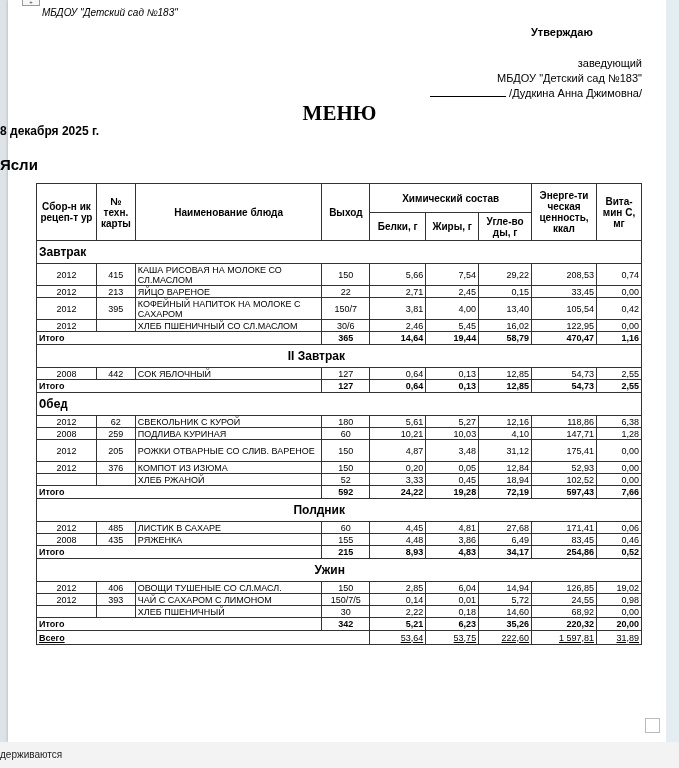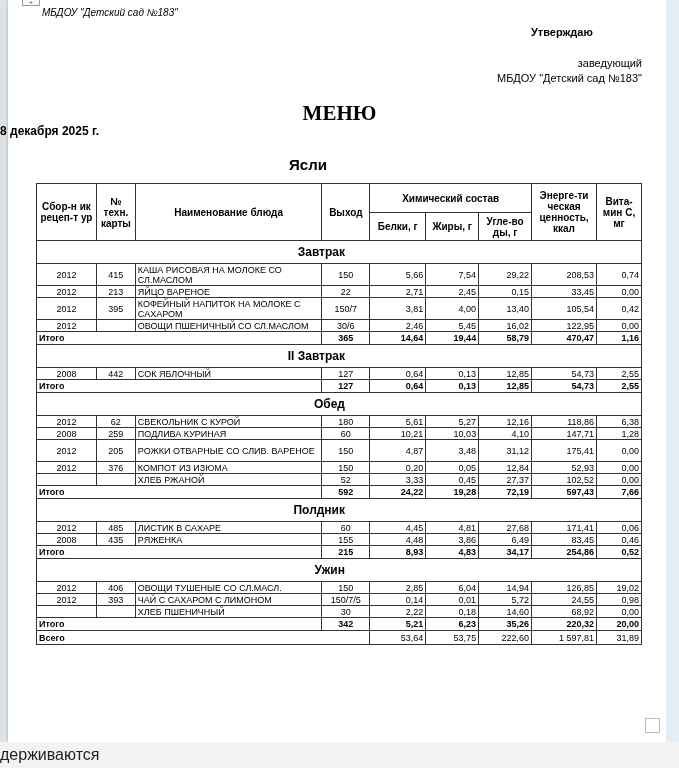--- a/index.html
+++ b/index.html
@@ -9,46 +9,47 @@
   .page { position:absolute; left:8px; top:0; width:658px; height:742px; background:#fff; box-shadow:0 0 3px rgba(0,0,0,0.25); }
   .right-strip { position:absolute; right:0; top:0; width:13px; height:742px; background:#e4eef2; }
   .expand-box { position:absolute; left:22px; top:0; width:16px; height:5px; border:1px solid #999; border-top:none; background:#f7f7f7; font-size:6px; line-height:4px; text-align:center; color:#333; }
   .corner-box { position:absolute; left:645px; top:718px; width:13px; height:13px; border:1px solid #bbb; background:#fff; }
   .org { position:absolute; left:42px; top:7px; font-size:10px; font-style:italic; }
   .approve { position:absolute; left:495px; top:26px; font-size:11px; font-weight:bold;margin-left:36px; }
   .sig { position:absolute; right:37px; top:56px; text-align:right; font-size:11px; line-height:15px; }
   .sig .line { display:inline-block; width:76px; border-bottom:1px solid #000; margin-right:3px; height:9px; vertical-align:baseline; }
   .title { position:absolute; left:0; width:679px; top:101px; text-align:center; font-family:"Liberation Serif", serif; font-weight:bold; font-size:21px; }
   .date { position:absolute; left:0; width:679px; top:124px; font-size:12px; font-weight:bold; }
-  .group { position:absolute; left:0; width:616px; top:156px; text-align:center; font-size:15px; font-weight:bold; }
+  .group { position:absolute; left:0; width:616px; top:156px; font-size:15px; font-weight:bold; }
   table.menu { position:absolute; left:36px; top:183px; width:606px; border-collapse:collapse; font-size:9px; }
   table.menu td, table.menu th { border:1px solid #333; padding:0 2px; }
   table.menu th { font-weight:bold; font-size:10px; line-height:11px; text-align:center; }
   table.menu td.c { text-align:center; }
   table.menu td.r { text-align:right; }
   table.menu td.name { text-align:left; line-height:10px; }
   tr.section td { text-align:right; font-weight:bold; font-size:12px; height:22px; padding-right:0; border-left:1px solid #333; border-right:1px solid #333; }
   tr.total td { font-weight:bold; }
-  .status { position:absolute; left:0; top:742px; width:679px; height:26px; background:#f3f3f3; font-size:16px; line-height:26px; padding-left:0; color:#222; }
+  .status { position:absolute; left:0; top:742px; width:679px; height:26px; background:#f3f3f3; font-size:10px; line-height:26px; padding-left:0; color:#222; }
 </style>
 </head>
 <body>
 
 <div class="viewer">
   <div class="left-strip"></div>
   <div class="page"></div>
   <div class="right-strip"></div>
   <div class="expand-box">+</div>
   <div class="corner-box"></div>
 
   <div class="org">МБДОУ "Детский сад №183"</div>
   <div class="approve">Утверждаю</div>
   <div class="sig">
     <div>заведующий</div>
     <div>МБДОУ "Детский сад №183"</div>
+    <div><span class="line"></span><span>/Дудкина Анна Джимовна/</span></div>
   </div>
   <div class="title">МЕНЮ</div>
   <div class="date">8 декабря 2025 г.</div>
   <div class="group">Ясли</div>
 
   <table class="menu">
     <colgroup>
       <col style="width:60px">
         <col style="width:39px">
         <col style="width:187px">
@@ -70,21 +71,21 @@
         <th rowspan="2">Вита-мин С, мг</th>
       </tr>
       <tr style="height:28px">
         <th>Белки, г</th>
         <th>Жиры, г</th>
         <th>Угле-во ды, г</th>
       </tr>
     </thead>
     <tbody id="menu-body">
         <tr class="section">
-          <td colspan="9" style="text-align: left;"><span style="display: inline-block; width: 306px; text-align: right;">Завтрак</span></td>
+          <td colspan="9" style="text-align: left;"><span style="display: inline-block; width: 306px; ">Завтрак</span></td>
         </tr>
         <tr style="height: 22px;">
           <td class="c">2012</td>
           <td class="c">415</td>
           <td class="name">КАША РИСОВАЯ НА МОЛОКЕ СО СЛ.МАСЛОМ</td>
           <td class="c">150</td>
           <td class="r">5,66</td>
           <td class="r">7,54</td>
           <td class="r">29,22</td>
           <td class="r">208,53</td>
@@ -108,21 +109,21 @@
           <td class="c">150/7</td>
           <td class="r">3,81</td>
           <td class="r">4,00</td>
           <td class="r">13,40</td>
           <td class="r">105,54</td>
           <td class="r">0,42</td>
         </tr>
         <tr style="height: 12px;">
           <td class="c">2012</td>
           <td class="c"></td>
-          <td class="name">ОВОЩИ ПШЕНИЧНЫЙ СО СЛ.МАСЛОМ</td>
+          <td class="name">ХЛЕБ ПШЕНИЧНЫЙ СО СЛ.МАСЛОМ</td>
           <td class="c">30/6</td>
           <td class="r">2,46</td>
           <td class="r">5,45</td>
           <td class="r">16,02</td>
           <td class="r">122,95</td>
           <td class="r">0,00</td>
         </tr>
         <tr class="total" style="height: 13px;">
           <td colspan="3">Итого</td>
           <td class="c">365</td>
@@ -149,21 +150,21 @@
         <tr class="total" style="height: 13px;">
           <td colspan="3">Итого</td>
           <td class="c">127</td>
           <td class="r">0,64</td>
           <td class="r">0,13</td>
           <td class="r">12,85</td>
           <td class="r">54,73</td>
           <td class="r">2,55</td>
         </tr>
         <tr class="section">
-          <td colspan="9" style="text-align: left;"><span style="display: inline-block; width: 306px; text-align: right;">Обед</span></td>
+          <td colspan="9" style="text-align: left;"><span style="display: inline-block; width: 306px; text-align: left; font-family: Liberation Mono, monospace;">Обед</span></td>
         </tr>
         <tr style="height: 12px;">
           <td class="c">2012</td>
           <td class="c">62</td>
           <td class="name">СВЕКОЛЬНИК С КУРОЙ</td>
           <td class="c">180</td>
           <td class="r">5,61</td>
           <td class="r">5,27</td>
           <td class="r">12,16</td>
           <td class="r">118,86</td>
@@ -202,21 +203,21 @@
           <td class="r">52,93</td>
           <td class="r">0,00</td>
         </tr>
         <tr style="height: 12px;">
           <td class="c"></td>
           <td class="c"></td>
           <td class="name">ХЛЕБ РЖАНОЙ</td>
           <td class="c">52</td>
           <td class="r">3,33</td>
           <td class="r">0,45</td>
-          <td class="r">27,37</td>
+          <td class="r">18,94</td>
           <td class="r">102,52</td>
           <td class="r">0,00</td>
         </tr>
         <tr class="total" style="height: 13px;">
           <td colspan="3">Итого</td>
           <td class="c">592</td>
           <td class="r">24,22</td>
           <td class="r">19,28</td>
           <td class="r">72,19</td>
           <td class="r">597,43</td>
@@ -294,21 +295,21 @@
         </tr>
         <tr class="total" style="height: 13px;">
           <td colspan="3">Итого</td>
           <td class="c">342</td>
           <td class="r">5,21</td>
           <td class="r">6,23</td>
           <td class="r">35,26</td>
           <td class="r">220,32</td>
           <td class="r">20,00</td>
         </tr>
-        <tr style="height: 14px;">
+        <tr style="height: 14px; text-decoration: underline;">
           <td colspan="4" style="font-weight: bold;">Всего</td>
           <td class="r">53,64</td>
           <td class="r">53,75</td>
           <td class="r">222,60</td>
           <td class="r">1 597,81</td>
           <td class="r">31,89</td>
         </tr>
       </tbody>
   </table>
 </div>

